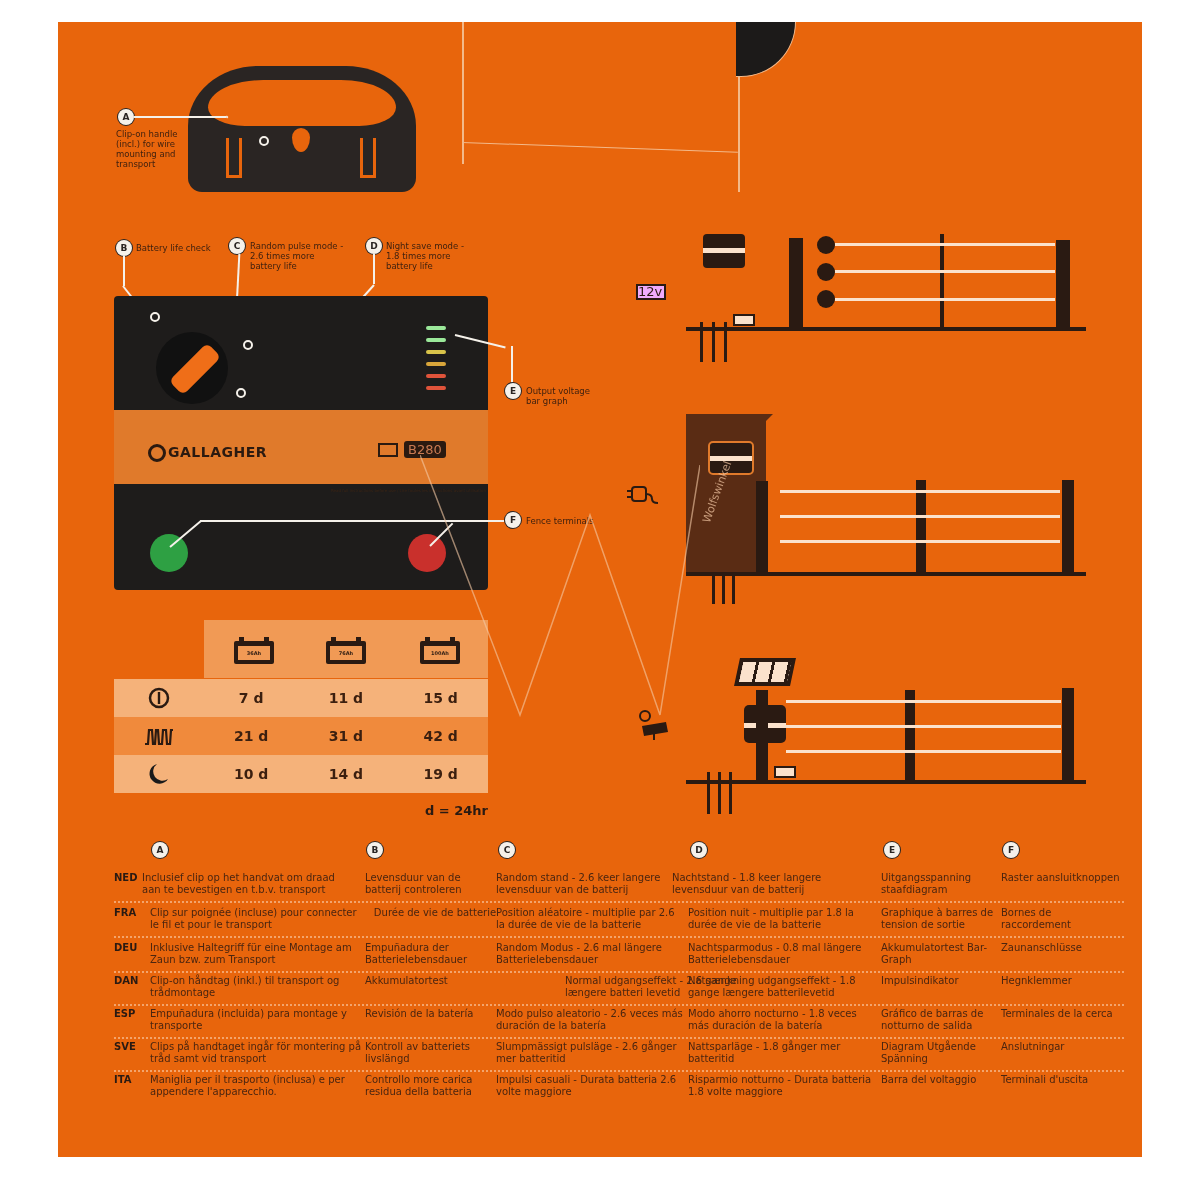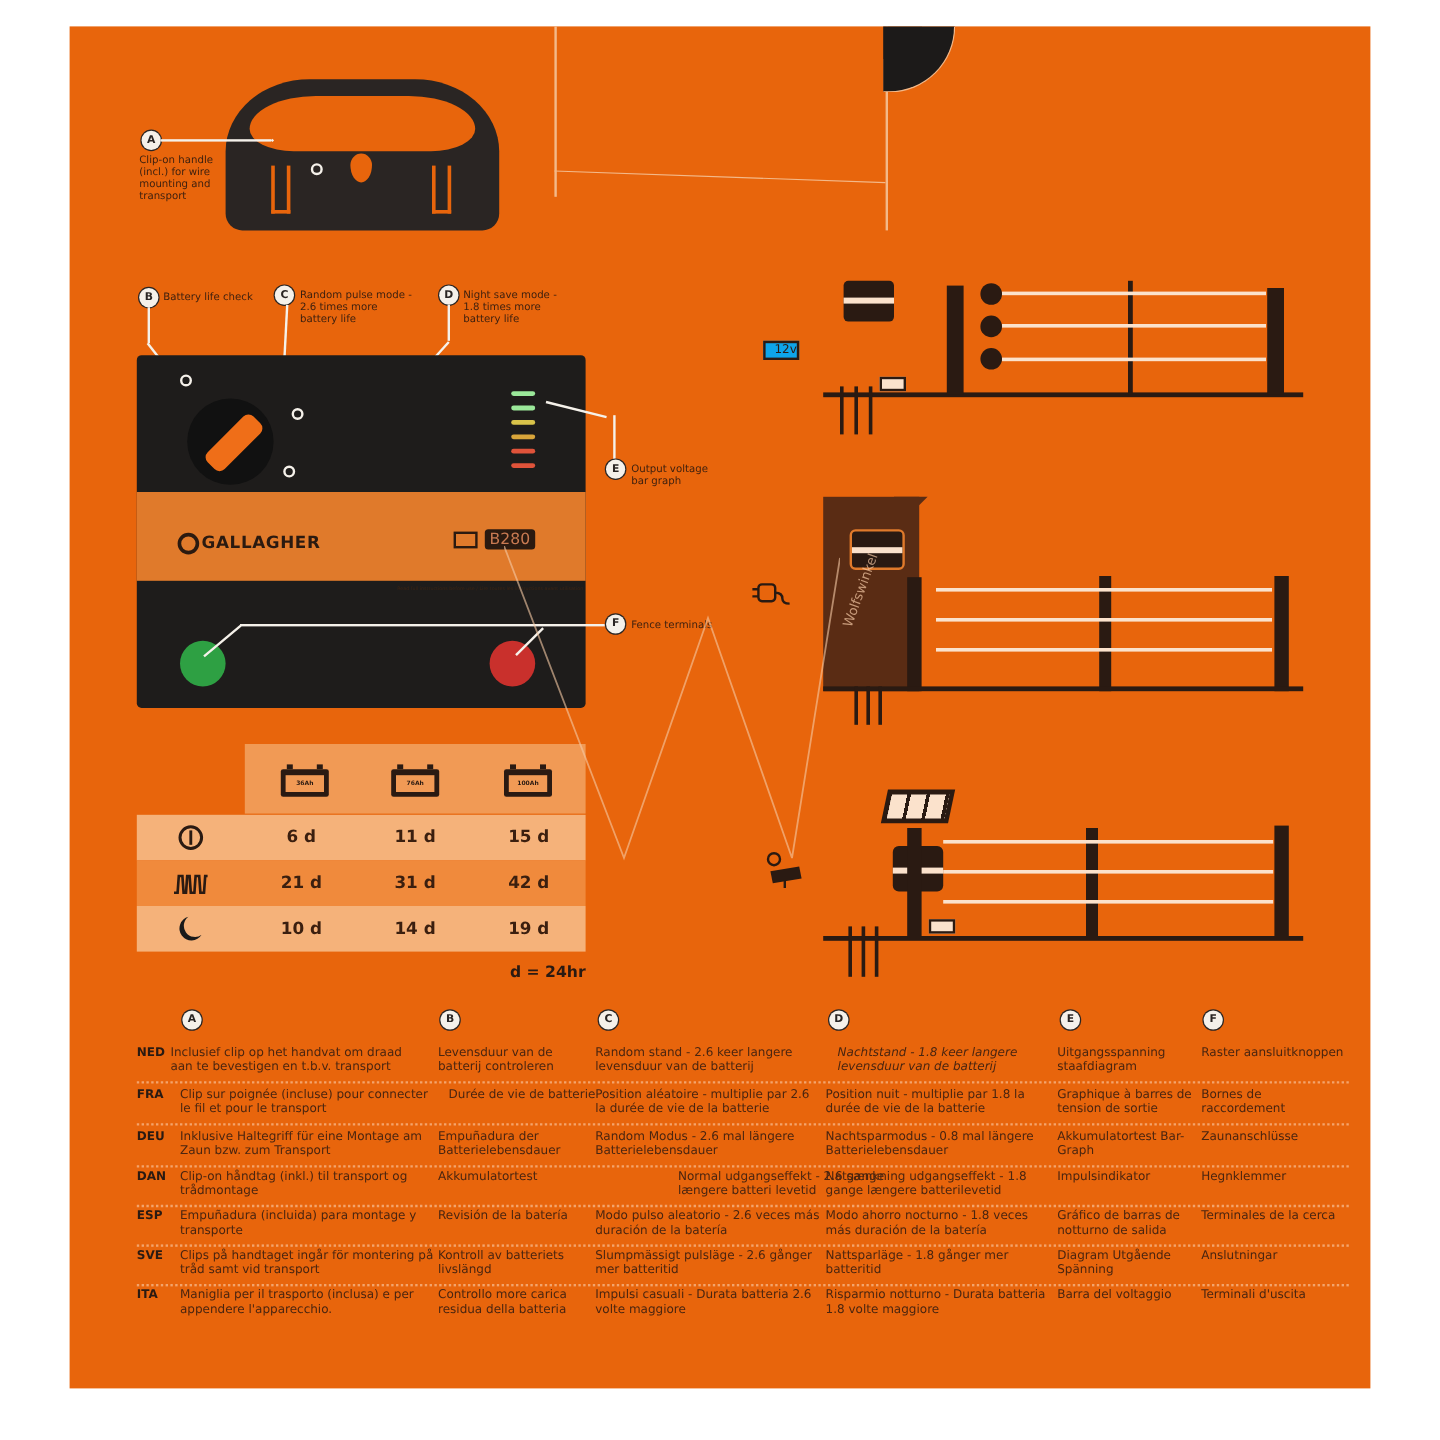--- a/index.html
+++ b/index.html
@@ -168,21 +168,21 @@
   </div>
 </div>
 
 <div class="trow" style="top:679px; background:#f5b27a;">
   <div class="icon-cell">
     <svg width="22" height="22" viewBox="0 0 22 22">
         <circle cx="11" cy="11" r="9" fill="none" stroke="#2a1a12" stroke-width="2.5"></circle>
         <rect x="9.8" y="5" width="2.4" height="12" fill="#2a1a12"></rect>
       </svg>
   </div>
-  <div class="cell val">6 d</div>
+  <div class="cell val">7 d</div>
   <div class="cell val">11 d</div>
   <div class="cell val">15 d</div>
 </div>
 <div class="trow" style="top:717px; background:#f08a3c;">
   <div class="icon-cell">
     <svg width="30" height="18" viewBox="0 0 30 18">
         <path d="M1 17 L4 17 L5 3 L8 3 L9 17 L11 17 L12 3 L14 3 L15 17 L18 17 L19 3 L22 3 L23 17 L26 17 L27 3 L29 3" fill="none" stroke="#2a1a12" stroke-width="2.2"></path>
       </svg>
   </div>
   <div class="cell val">21 d</div>
@@ -195,21 +195,21 @@
         <path d="M8 1 A10 10 0 1 0 19 16 A8 8 0 0 1 8 1 Z" fill="#1a1a1a"></path>
       </svg>
   </div>
   <div class="cell val">10 d</div>
   <div class="cell val">14 d</div>
   <div class="cell val">19 d</div>
 </div>
 <div class="d-note">d = 24hr</div>
 
 <div class="abs" style="left:636px; top:280px; width:30px; height:20px;">
-  <div style="position:absolute; left:0; top:4px; width:30px; height:16px; border:2px solid #2a1a12; background:#0ea5e9; font-size:10px; text-align:right; color:#2a1a12; line-height:12px;">12v</div>
+  <div style="position:absolute; left:0; top:4px; width:30px; height:16px; border:2px solid #2a1a12; background:#f0abfc; font-size:13px; text-align:left; color:#2a1a12; line-height:12px;">12v</div>
 </div>
 <div class="ground" style="left:686px; top:327px; width:400px;"></div>
 <div class="abs" style="left:703px; top:234px; width:42px; height:34px; background:#2a1a12; border-radius:4px;">
     <div style="position:absolute; left:0; top:14px; width:42px; height:5px; background:#fbe2cc;"></div>
   </div>
 <div class="post" style="left:789px; top:238px; width:14px; height:91px;"></div>
 <div class="post" style="left:940px; top:234px; width:4px; height:95px;"></div>
 <div class="post" style="left:1056px; top:240px; width:14px; height:89px;"></div>
 <div class="wire" style="left:835px; top:243px; width:220px;"></div>
 <div class="wire" style="left:835px; top:270px; width:220px;"></div>
@@ -294,21 +294,21 @@
     </div>
   <div class="leg-head" style="left:889px;">
       <div class="callout-badge">F</div>
     </div>
 
   <div class="leg-row" style="top:28px; height:33px;">
     <div class="lang">NED</div>
     <div class="lcell" style="left:28px; width:212px;">Inclusief clip op het handvat om draad aan te bevestigen en t.b.v. transport</div>
     <div class="lcell" style="left:251px; width:128px;">Levensduur van de batterij controleren</div>
     <div class="lcell" style="left:382px; width:190px;">Random stand - 2.6 keer langere levensduur van de batterij</div>
-    <div class="lcell" style="left:584px; width:190px;font-style:italic;">Nachtstand - 1.8 keer langere levensduur van de batterij</div>
+    <div class="lcell" style="left:558px; width:190px;">Nachtstand - 1.8 keer langere levensduur van de batterij</div>
     <div class="lcell" style="left:767px; width:118px;">Uitgangsspanning staafdiagram</div>
     <div class="lcell" style="left:887px; width:120px;">Raster aansluitknoppen</div>
   </div>
   <div class="leg-row" style="top:63px; height:33px;">
     <div class="lang">FRA</div>
     <div class="lcell" style="left:36px; width:212px;">Clip sur poignée (incluse) pour connecter le fil et pour le transport</div>
     <div class="lcell" style="left:257px; width:128px;text-align:center;">Durée de vie de batterie</div>
     <div class="lcell" style="left:382px; width:190px;">Position aléatoire - multiplie par 2.6 la durée de vie de la batterie</div>
     <div class="lcell" style="left:574px; width:190px;">Position nuit - multiplie par 1.8 la durée de vie de la batterie</div>
     <div class="lcell" style="left:767px; width:118px;">Graphique à barres de tension de sortie</div>

